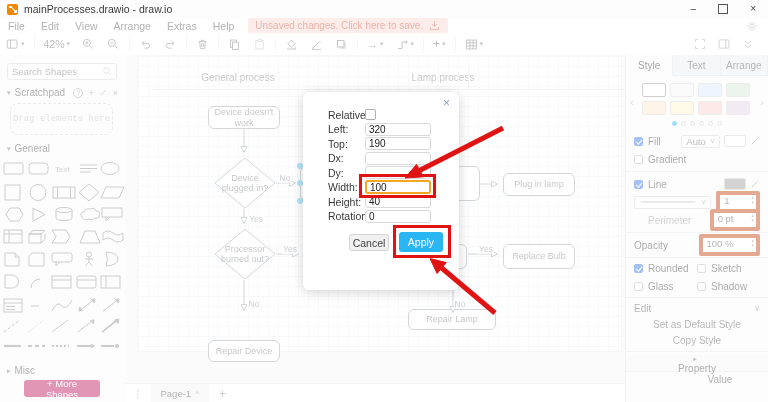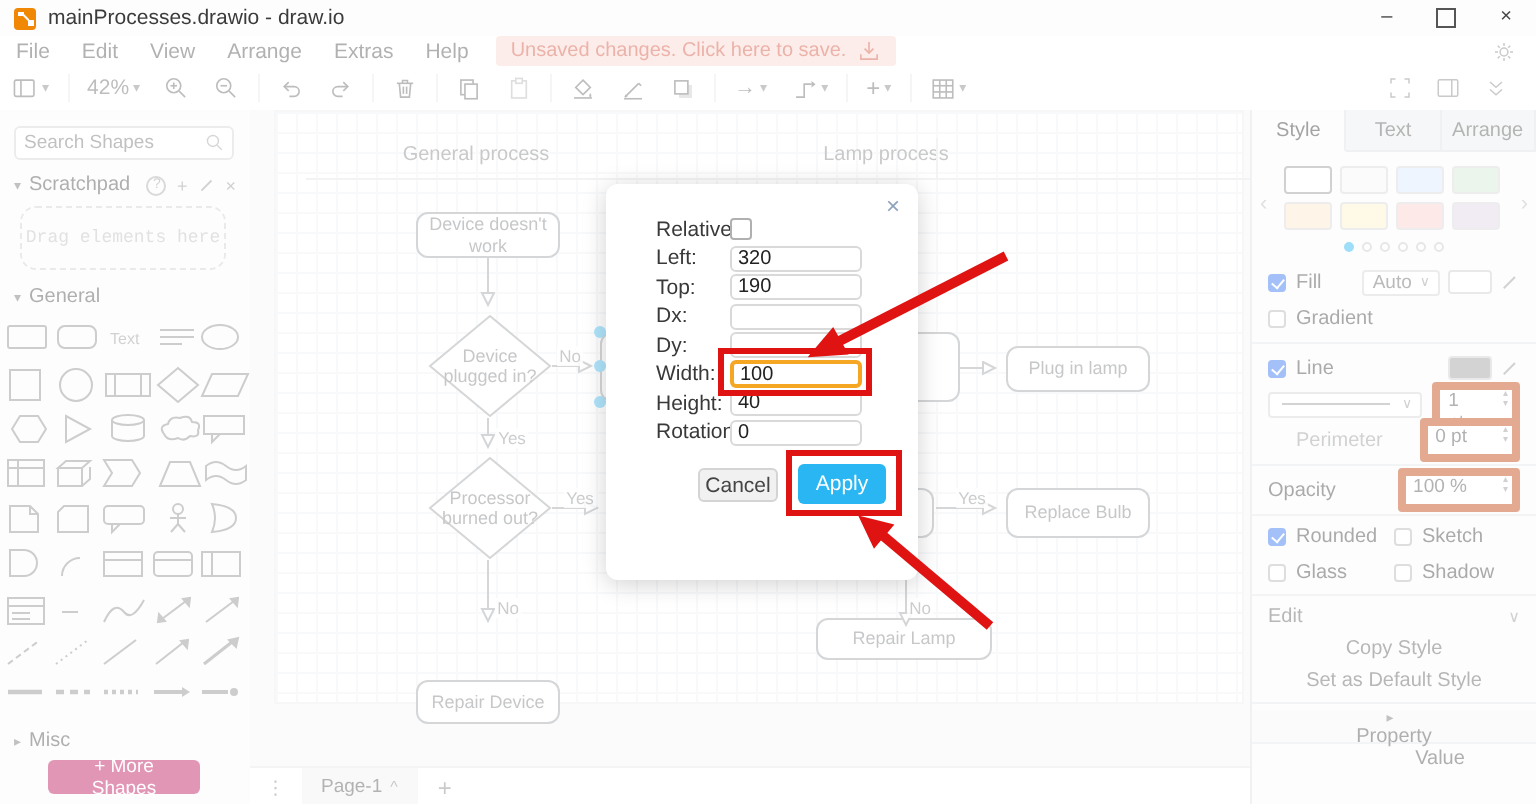--- a/index.html
+++ b/index.html
@@ -714,24 +714,24 @@
           <span class="cb"></span>
           <span>Shadow</span>
         </span>
       </div>
     <div class="fp-div"></div>
     <div class="fp-btn">
       <span>Edit</span>
         <span class="vee" style="margin-left:auto;font-size:8px;color:#999">∨</span>
     </div>
     <div class="fp-btn">
-        <span>Copy Style</span>
+        <span>Set as Default Style</span>
       </div>
     <div class="fp-btn">
-        <span>Set as Default Style</span>
+        <span>Copy Style</span>
       </div>
     <div class="fp-div"></div>
     <div class="prophead">
       <span class="tri" style="margin-right:4px">▸</span>
       <span>Property</span>
       <span class="val">Value</span>
     </div>
   </div>
 
   <div class="backdrop"></div>

